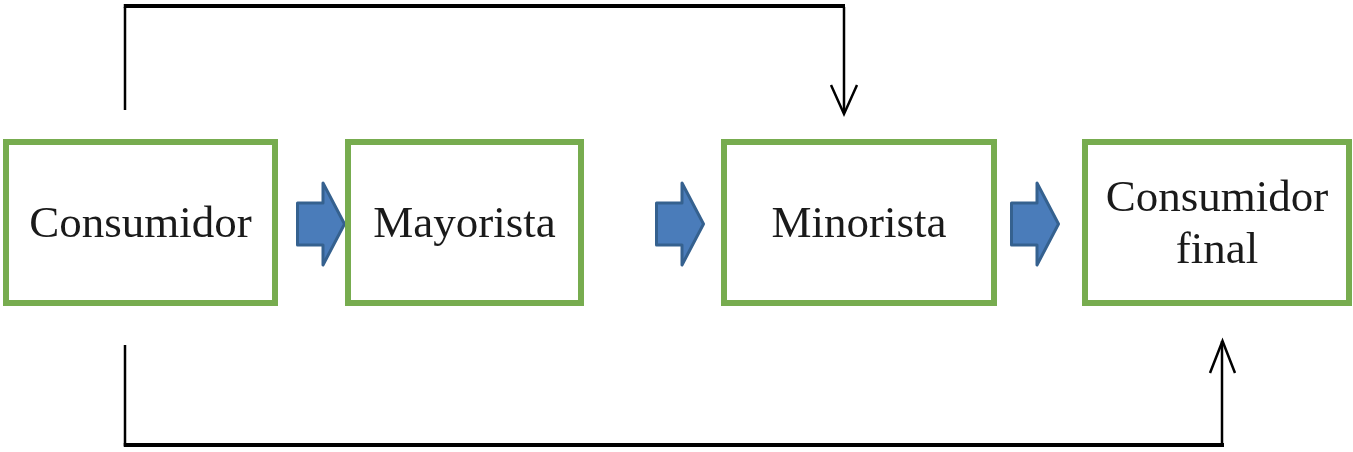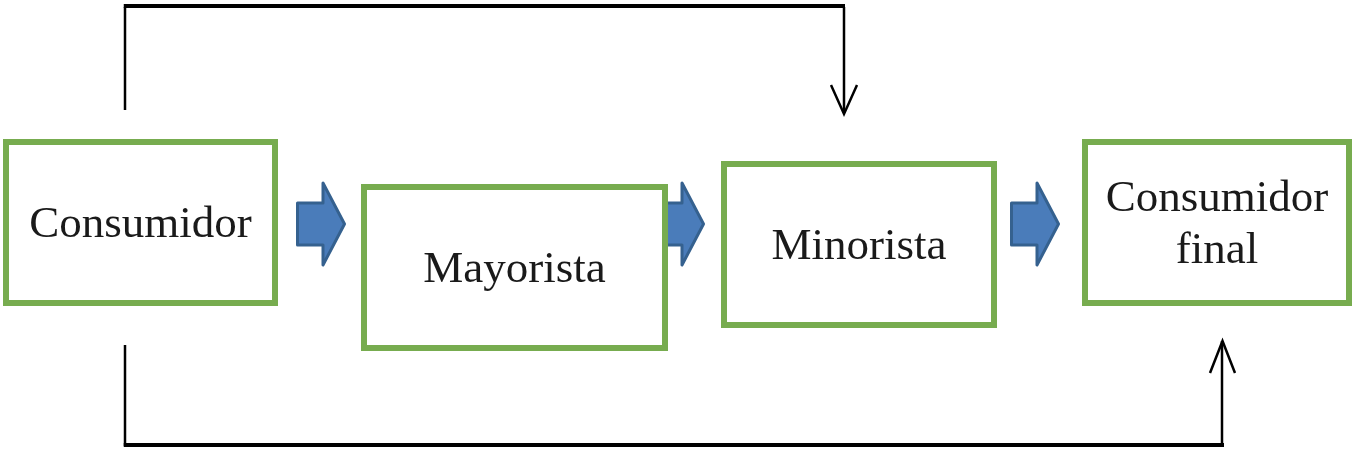--- a/index.html
+++ b/index.html
@@ -38,22 +38,22 @@
     text-align:center;
     z-index:2;
   }
   .node .label{
     font-size:45px;
     line-height:1.15;
     color:var(--text);
     padding:0 6px;
   }
   .node-1{left:3px;   width:275px;}
-  .node-2{left:361px; width:307px;margin-top:45px;}
-  .node-3{left:721px; width:276px;margin-top:22px;}
+  .node-2{left:345px; width:239px;}
+  .node-3{left:721px; width:276px;}
   .node-4{left:1082px;width:270px;}
 </style>
 </head>
 <body>
 
 <div class="stage">
 
   <svg class="connector-layer" viewBox="0 0 1353 452" xmlns="http://www.w3.org/2000/svg">
     <defs>
       <path id="block-arrow" d="M1.5,24 H27 V4 L48.5,45 L27,86 V66 H1.5 Z"></path>

